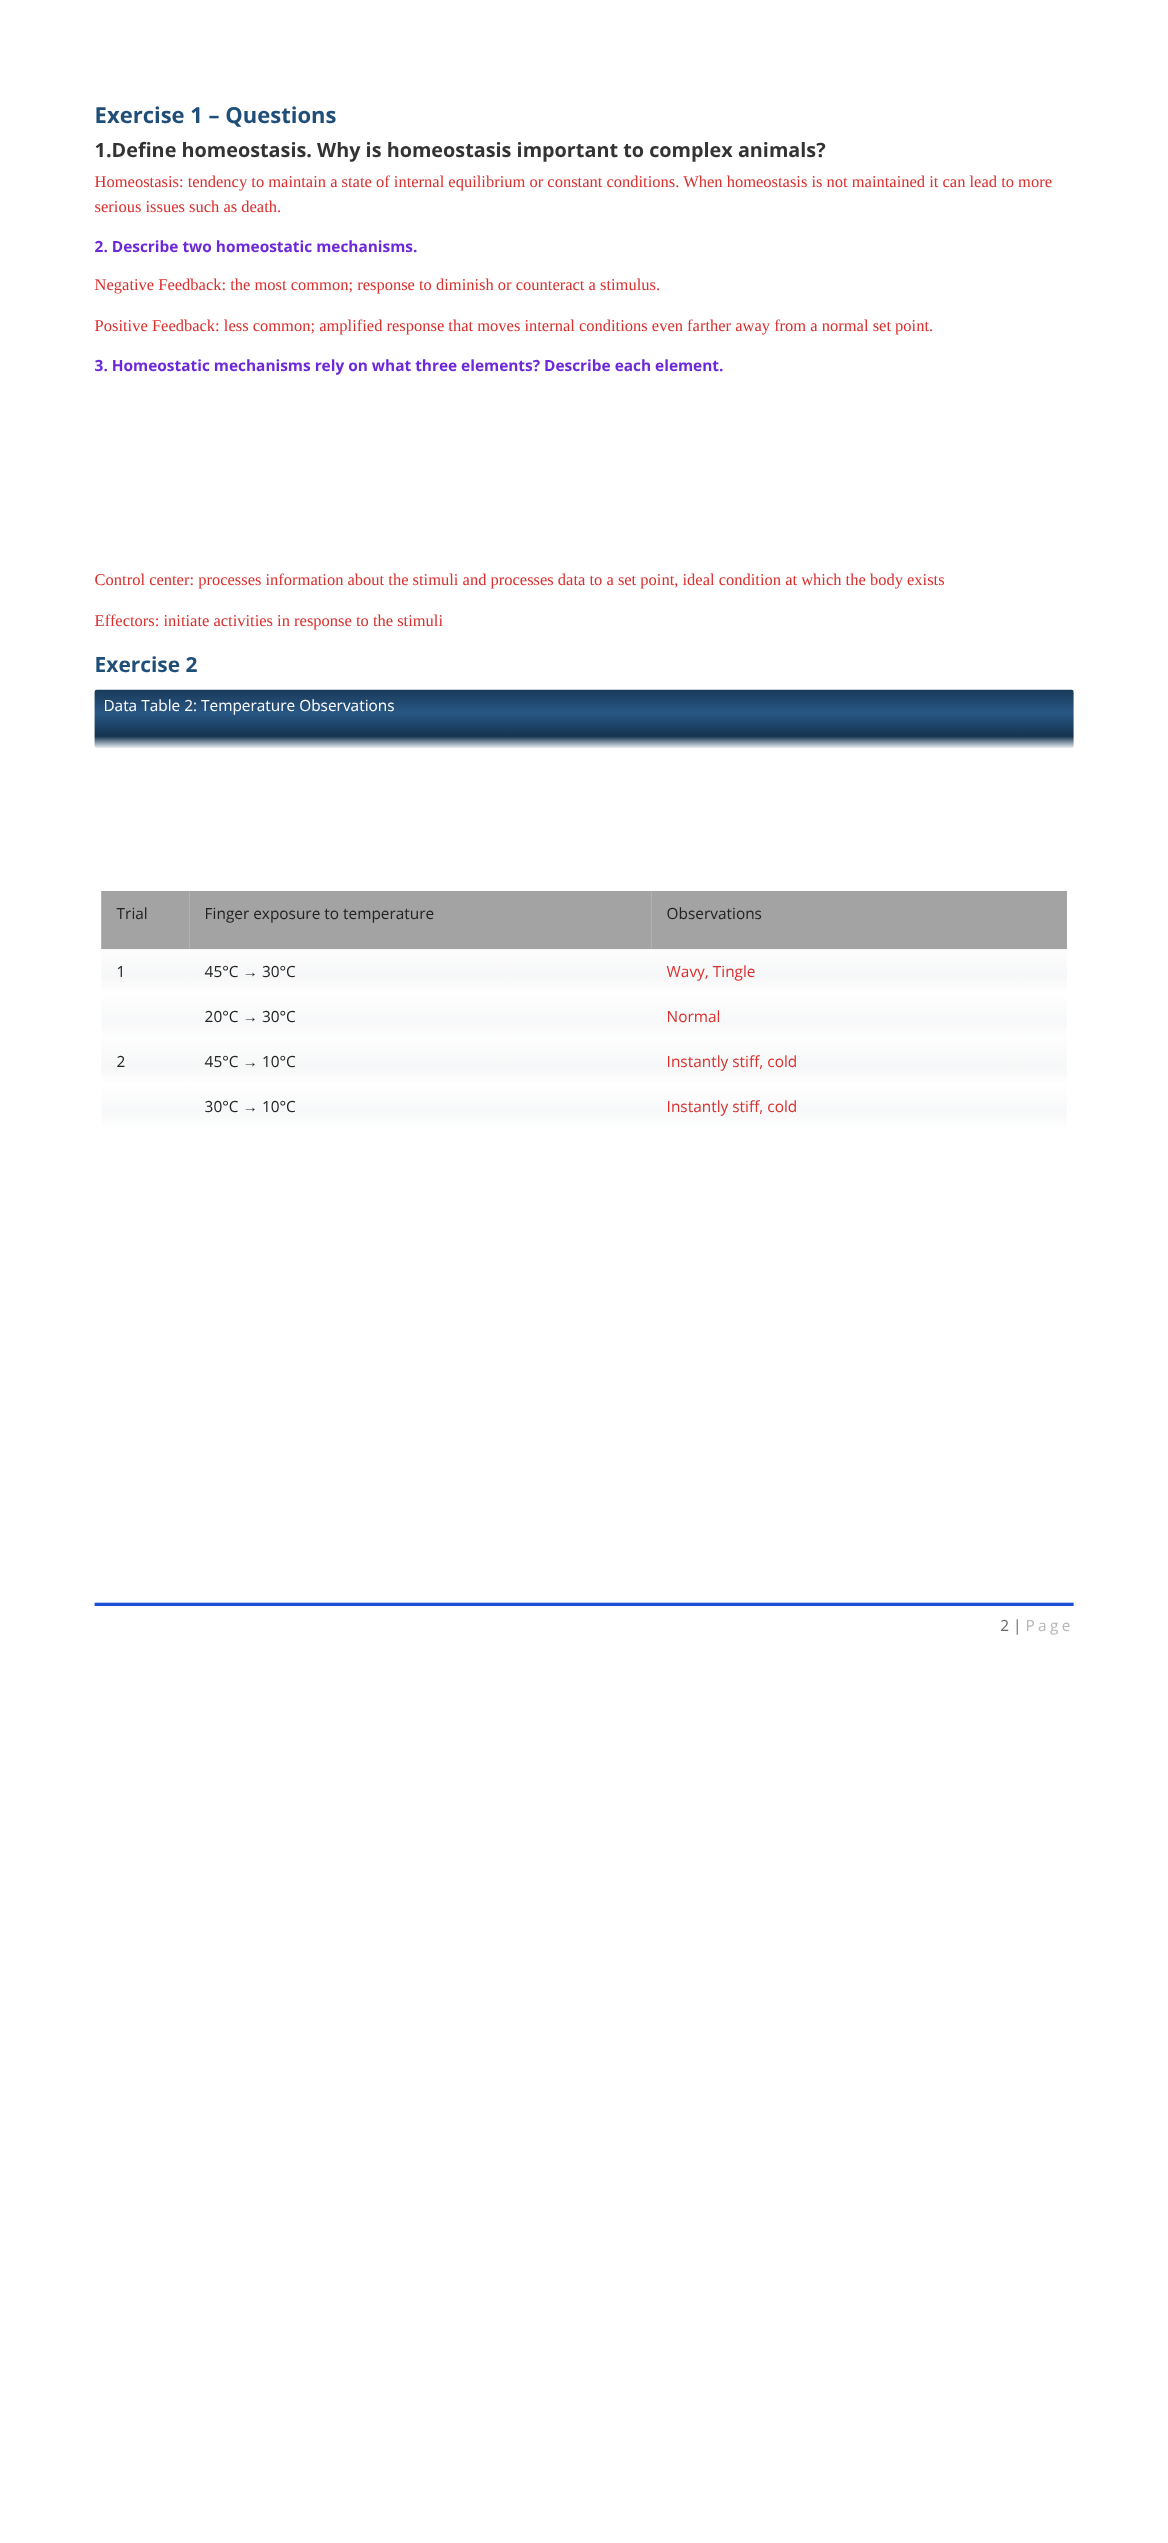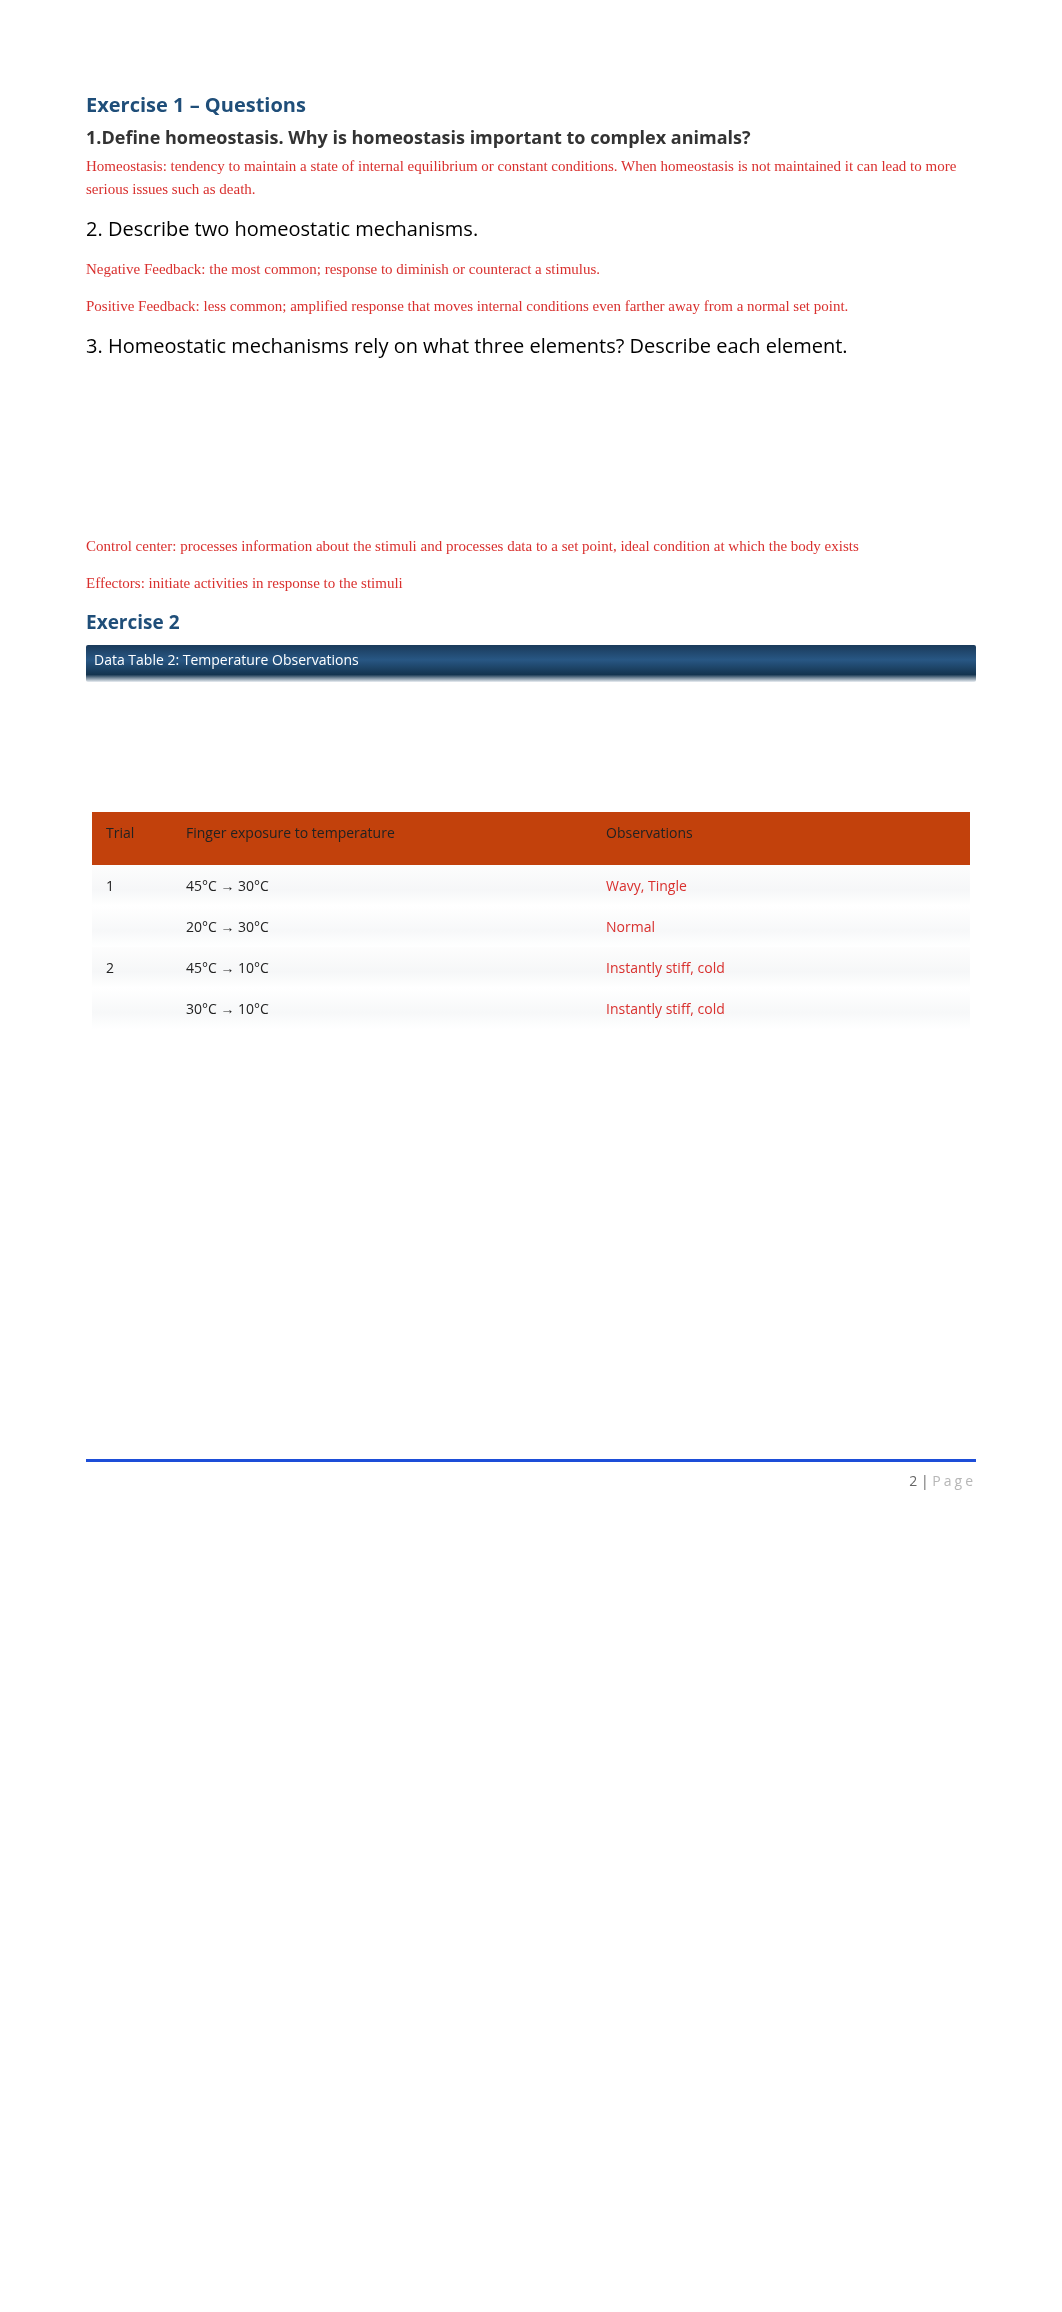--- a/index.html
+++ b/index.html
@@ -24,56 +24,56 @@
     font-size: 18px;
     margin-bottom: 4px;
   }
   .answer-red {
     color: #d9302e;
     font-size: 15px;
     margin-bottom: 14px;
     font-family: Liberation Serif, serif;
   }
   .question-sub {
-    font-weight: 400;
-    color: #000000;
-    font-size: 20px;
+    font-weight: 700;
+    color: #6d28d9;
+    font-size: 14px;
     margin-bottom: 14px;
   }
   .gap-large { height: 160px; }
   .ex2-title {
     color: #1f4e79;
     font-size: 19px;
     font-weight: 700;
     margin-top: 6px;
     margin-bottom: 8px;
   }
   .table-caption {
     background: linear-gradient(to bottom, #1a3a5a 0%, #285784 40%, #14344f 80%, #e9eef3 100%);
     color: #ffffff;
     font-size: 14px;
-    padding: 4px 8px 12px 8px;
+    padding: 4px 8px 28px 8px;
     border-radius: 2px;
     margin-bottom: 130px;
   }
   .table-wrap {
     padding: 0 6px;
   }
   .data-table {
     width: 100%;
     border-collapse: separate;
     border-spacing: 0;
     font-size: 14px;
   }
   .data-table th {
     text-align: left;
     font-weight: 400;
     color: #222;
     padding: 10px 14px 22px 14px;
-    background: #c2410c;
+    background: #a3a3a3;
   }
   .data-table td {
     padding: 10px 14px;
     vertical-align: top;
     color: #222;
   }
   .data-table td.obs { color: #d9302e; }
   .data-table tbody tr:nth-child(odd) td {
     background: linear-gradient(to bottom, #fdfdfd 0%, #f6f7f8 60%, #ffffff 100%);
   }

